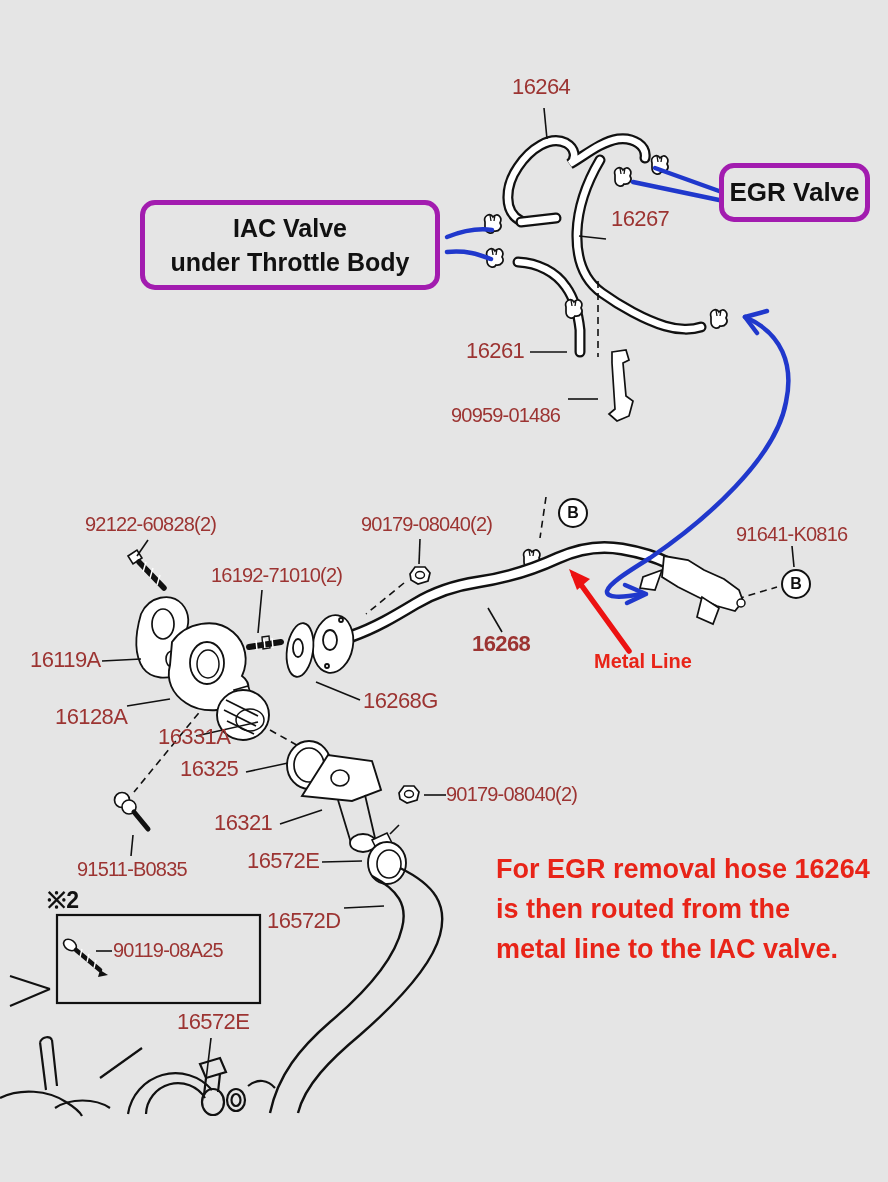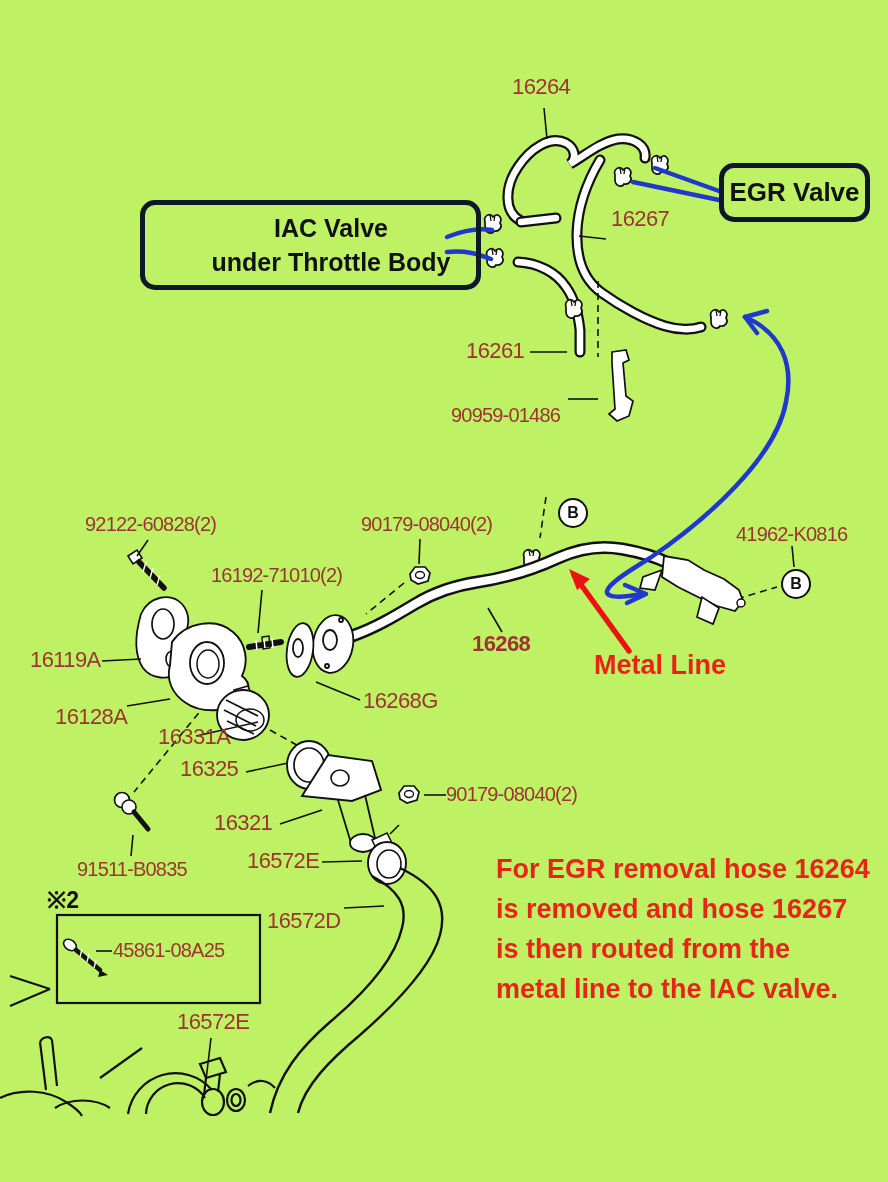--- a/index.html
+++ b/index.html
@@ -1,26 +1,26 @@
 <!DOCTYPE html>
 <html><head>
 <meta charset="utf-8">
 <style>
   html,body{margin:0;padding:0;background:#ffffff;}
-  #stage{position:relative;width:888px;height:1182px;background:#bef264;overflow:hidden;
+  #stage{position:relative;width:888px;height:1182px;background:#e5e5e5;overflow:hidden;
          font-family:"Liberation Sans",sans-serif;}
   #lineart{position:absolute;left:0;top:0;}
   .part-label{position:absolute;color:#9c3432;font-size:22px;letter-spacing:-0.6px;white-space:nowrap;line-height:1;}
   .part-label.sm{font-size:20px;letter-spacing:-0.8px;}
-  .callout-box{position:absolute;border:5px solid #0f172a;border-radius:15px;background:rgba(255,255,255,0.0);
+  .callout-box{position:absolute;border:5px solid #a21caf;border-radius:15px;background:rgba(255,255,255,0.0);
                display:flex;flex-direction:column;align-items:center;justify-content:center;
                color:#111;font-weight:bold;text-align:center;}
-  #iac-box{left:140px;top:200px;width:290px;height:80px;font-size:25px;line-height:34px;padding-left:41px;}
+  #iac-box{left:140px;top:200px;width:290px;height:80px;font-size:25px;line-height:34px;}
   #egr-box{left:719px;top:163px;width:141px;height:49px;font-size:26px;}
-  #metal-line-label{position:absolute;left:594px;top:650px;color:#e82418;font-size:27px;font-weight:600;white-space:nowrap;}
+  #metal-line-label{position:absolute;left:594px;top:650px;color:#e82418;font-size:20px;font-weight:600;white-space:nowrap;}
   #note{position:absolute;left:496px;top:849px;width:392px;color:#e82418;font-size:27px;font-weight:600;line-height:40px;}
   .circled-b{position:absolute;width:26px;height:26px;border:2.5px solid #111;border-radius:50%;
              color:#111;font-size:16px;font-weight:bold;display:flex;align-items:center;justify-content:center;background:#fff;}
   #circled-b-1{left:558px;top:498px;}
   #circled-b-2{left:781px;top:569px;}
   #ref-mark{position:absolute;left:47px;top:883px;color:#111;font-size:23px;font-weight:bold;}
 </style>
 </head>
 <body>
 
@@ -220,47 +220,46 @@
     </g>
   </svg>
 
   <div class="part-label" style="left:512px;top:76px;">16264</div>
   <div class="part-label" style="left:611px;top:208px;">16267</div>
   <div class="part-label" style="left:466px;top:340px;">16261</div>
   <div class="part-label sm" style="left:451px;top:389px;margin-top:16px;">90959-01486</div>
   <div class="part-label sm" style="left:85px;top:514px;">92122-60828(2)</div>
   <div class="part-label sm" style="left:211px;top:565px;">16192-71010(2)</div>
   <div class="part-label sm" style="left:361px;top:514px;">90179-08040(2)</div>
-  <div class="part-label sm" style="left:736px;top:524px;">41962-K0816</div>
+  <div class="part-label sm" style="left:736px;top:524px;">91641-K0816</div>
   <div class="part-label" style="left:472px;top:633px;font-weight:bold;">16268</div>
   <div class="part-label" style="left:30px;top:649px;">16119A</div>
   <div class="part-label" style="left:55px;top:706px;">16128A</div>
   <div class="part-label" style="left:124px;top:726px;margin-left:34px;">16331A</div>
   <div class="part-label" style="left:180px;top:758px;">16325</div>
   <div class="part-label" style="left:363px;top:690px;">16268G</div>
   <div class="part-label" style="left:214px;top:812px;">16321</div>
   <div class="part-label sm" style="left:446px;top:784px;">90179-08040(2)</div>
   <div class="part-label sm" style="left:77px;top:859px;">91511-B0835</div>
   <div class="part-label" style="left:247px;top:850px;">16572E</div>
   <div class="part-label" style="left:267px;top:910px;">16572D</div>
-  <div class="part-label sm" style="left:113px;top:940px;">45861-08A25</div>
+  <div class="part-label sm" style="left:113px;top:940px;">90119-08A25</div>
   <div class="part-label" style="left:177px;top:1011px;">16572E</div>
 
   <div id="iac-box" class="callout-box">
     <div>IAC Valve</div>
     <div>under Throttle Body</div>
   </div>
   <div id="egr-box" class="callout-box">
     <div>EGR Valve</div>
   </div>
 
   <div id="metal-line-label">Metal Line</div>
   <div id="note">
     <div>For EGR removal hose 16264</div>
-    <div>is removed and hose 16267</div>
     <div>is then routed from the</div>
     <div>metal line to the IAC valve.</div>
   </div>
 
   <div id="circled-b-1" class="circled-b">B</div>
   <div id="circled-b-2" class="circled-b">B</div>
   <div id="ref-mark">※2</div>
 
 </div>
 

